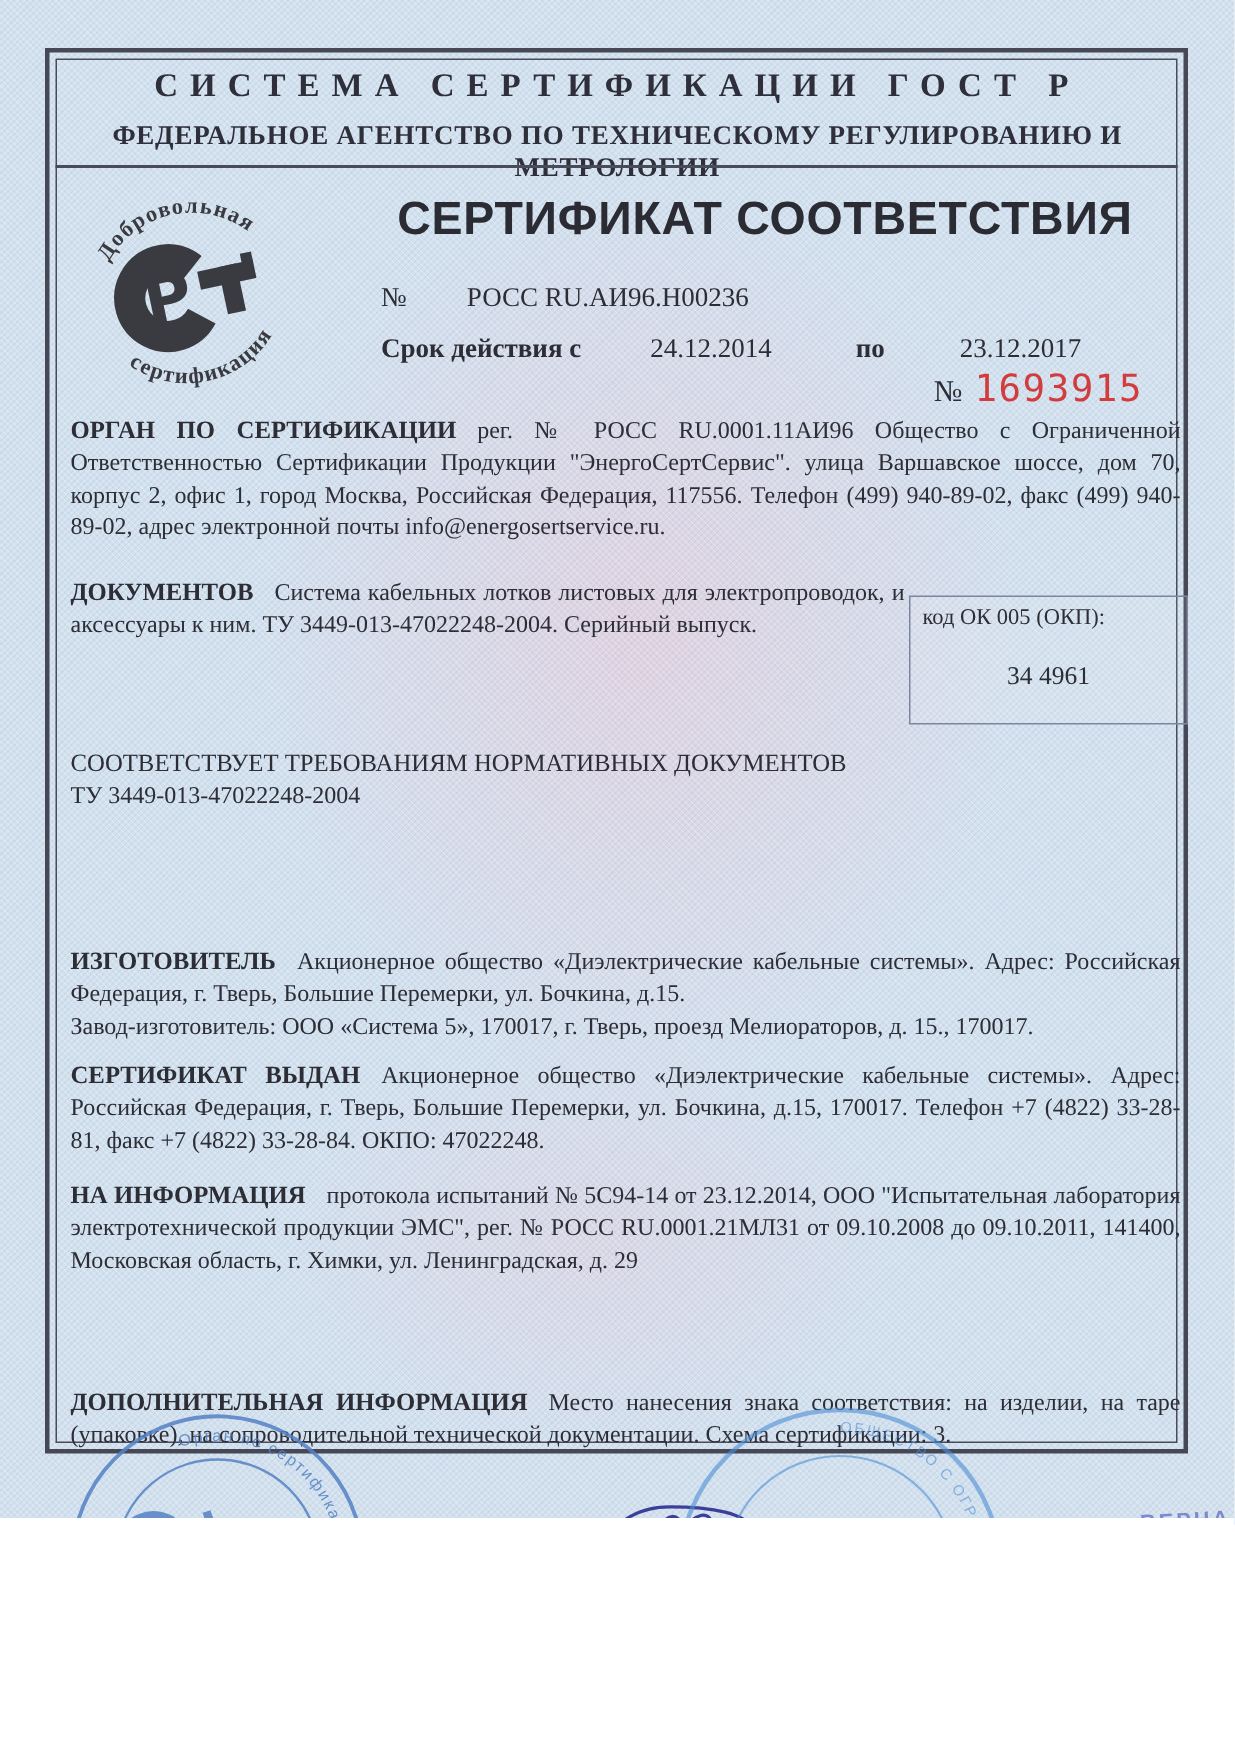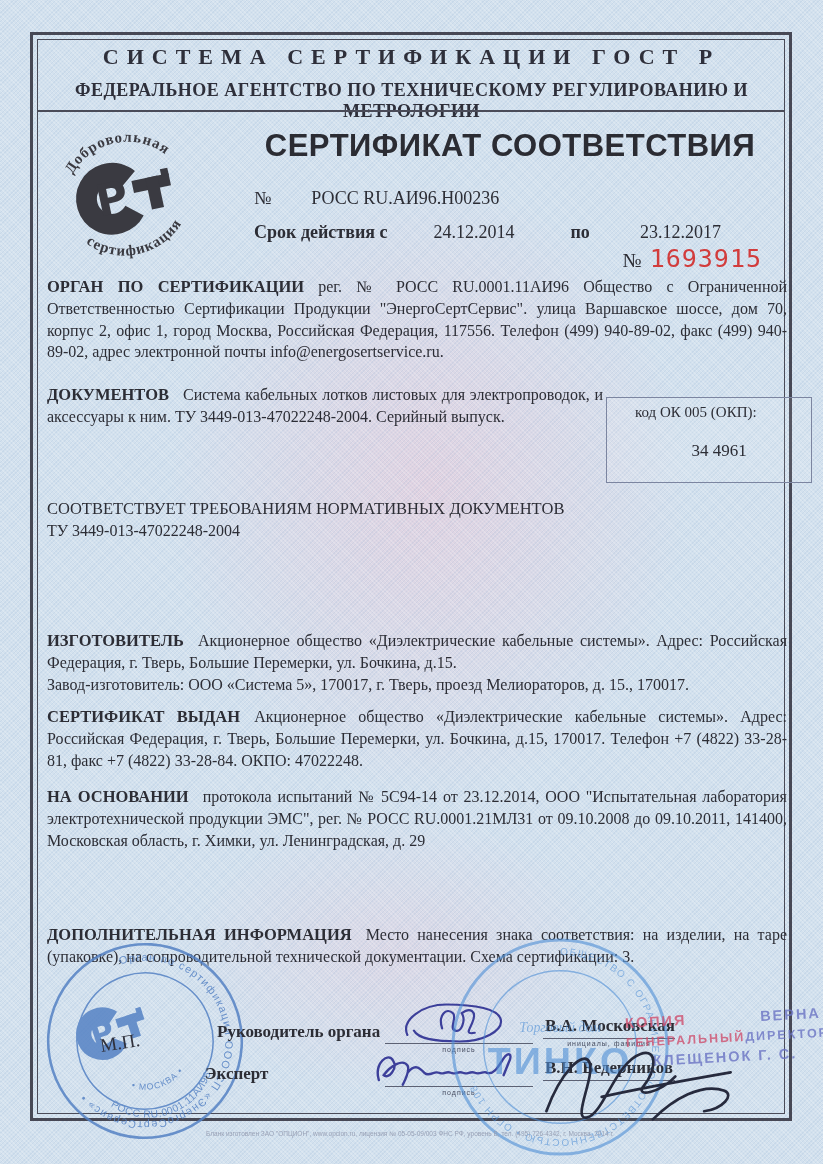--- a/index.html
+++ b/index.html
@@ -1,17 +1,17 @@
 <!DOCTYPE html>
 <html><head>
 <meta charset="utf-8">
 <style>
   html,body{margin:0;padding:0;}
   .page{
-    position:relative;width:823px;height:1164px;overflow:hidden;
+    position:relative;width:823px;height:1012px;overflow:hidden;
     background-color:#d3e1ee;
     background-image:
       repeating-linear-gradient(45deg, rgba(255,255,255,.20) 0 1px, rgba(255,255,255,0) 1px 3px),
       repeating-linear-gradient(-45deg, rgba(120,158,200,.13) 0 1px, rgba(120,158,200,0) 1px 3px),
       radial-gradient(ellipse 360px 430px at 52% 42%, rgba(236,198,214,.55), rgba(236,198,214,0) 72%),
       radial-gradient(ellipse 300px 200px at 48% 82%, rgba(236,198,214,.35), rgba(236,198,214,0) 70%);
     font-family:"Liberation Serif", serif;color:#2c2d35;
   }
   .frame-outer{position:absolute;left:30px;top:32px;right:31px;bottom:43px;border:3px solid #474855;}
   .frame-inner{position:absolute;left:4px;top:4px;right:4px;bottom:4px;border:1px solid #4a4b58;}
@@ -27,21 +27,21 @@
   .validity{top:222px;left:254px;font-size:18px;font-weight:bold;}
   .validity .d1{margin-left:46px;font-weight:normal;}
   .validity .po{margin-left:56px;}
   .validity .d2{margin-left:50px;font-weight:normal;}
   .blank-num{top:244px;left:440px;width:322px;text-align:right;font-size:20px;}
   .blank-num .red{font-family:"DejaVu Sans Mono", monospace;font-size:25px;color:#d23c3c;letter-spacing:1px;margin-left:8px;}
   .sec{font-size:16px;line-height:1.34;text-align:justify;}
   .sec .lbl{font-weight:bold;font-size:16.5px;}
   .sec .gap{display:inline-block;width:14px;}
   .head-line{font-weight:normal;font-size:16.5px;}
-  .code-box{border:1px solid #7c85a0;background:rgba(255,255,255,.08);padding-left:20px;}
+  .code-box{border:1px solid #7c85a0;background:rgba(255,255,255,.08);}
   .code-box .bl{font-size:15px;padding:6px 8px 0 8px;}
   .code-box .bv{font-size:17px;text-align:center;margin-top:20px;}
   .stamp{opacity:.85;}
   .sig-line{border-top:1.5px solid #5c6173;}
   .sig-cap{font-size:7px;letter-spacing:1px;color:#464c60;text-align:center;font-family:"Liberation Sans", sans-serif;}
   .role{font-weight:bold;font-size:17px;}
   .name{font-weight:bold;font-size:17px;}
   .mp{font-size:19px;transform:rotate(-9deg);color:#30313c;}
   .copy-stamp{left:626px;top:1008px;width:196px;transform:rotate(-3deg);
     font-family:"Liberation Sans", sans-serif;font-weight:bold;font-size:14.5px;letter-spacing:2px;line-height:1.45;opacity:.8;}
@@ -126,21 +126,21 @@
   <div class="abs sec" style="top:630px;left:47px;width:740px;">
     <span class="lbl">ИЗГОТОВИТЕЛЬ</span><span class="gap"></span><span>Акционерное общество «Диэлектрические кабельные системы». Адрес: Российская Федерация, г. Тверь, Большие Перемерки, ул. Бочкина, д.15.</span>
     <div>Завод-изготовитель: ООО «Система 5», 170017, г. Тверь, проезд Мелиораторов, д. 15., 170017.</div>
   </div>
 
   <div class="abs sec" style="top:706px;left:47px;width:740px;">
     <span class="lbl">СЕРТИФИКАТ ВЫДАН</span><span class="gap"></span><span>Акционерное общество «Диэлектрические кабельные системы». Адрес: Российская Федерация, г. Тверь, Большие Перемерки, ул. Бочкина, д.15, 170017. Телефон +7 (4822) 33-28-81, факс +7 (4822) 33-28-84. ОКПО: 47022248.</span>
   </div>
 
   <div class="abs sec" style="top:786px;left:47px;width:740px;">
-    <span class="lbl">НА ОСНОВАНИИ</span><span class="gap"></span><span>протокола испытаний № 5С94-14 от 23.12.2014, ООО "Испытательная лаборатория электротехнической продукции ЭМС", рег. № РОСС RU.0001.21МЛ31 от 09.10.2008 до 09.10.2011, 141400, Московская область, г. Химки, ул. Ленинградская, д. 29</span>
+    <span class="lbl">НА ИНФОРМАЦИЯ</span><span class="gap"></span><span>протокола испытаний № 5С94-14 от 23.12.2014, ООО "Испытательная лаборатория электротехнической продукции ЭМС", рег. № РОСС RU.0001.21МЛ31 от 09.10.2008 до 09.10.2011, 141400, Московская область, г. Химки, ул. Ленинградская, д. 29</span>
   </div>
 
   <div class="abs sec" style="top:924px;left:47px;width:740px;">
     <span class="lbl">ДОПОЛНИТЕЛЬНАЯ ИНФОРМАЦИЯ</span><span class="gap"></span><span>Место нанесения знака соответствия: на изделии, на таре (упаковке), на сопроводительной технической документации. Схема сертификации: 3.</span>
   </div>
 
   <svg class="abs stamp" style="left:42px;top:938px;width:206px;height:206px;color:#5582c4;transform:rotate(-18deg);" viewBox="0 0 200 200">
     <defs>
       <path id="orgRing" d="M 100,22 A 78,78 0 1 1 99.9,22"></path>
       <path id="orgMoscow" d="M 64 130 A 46 46 0 0 0 136 130"></path>

